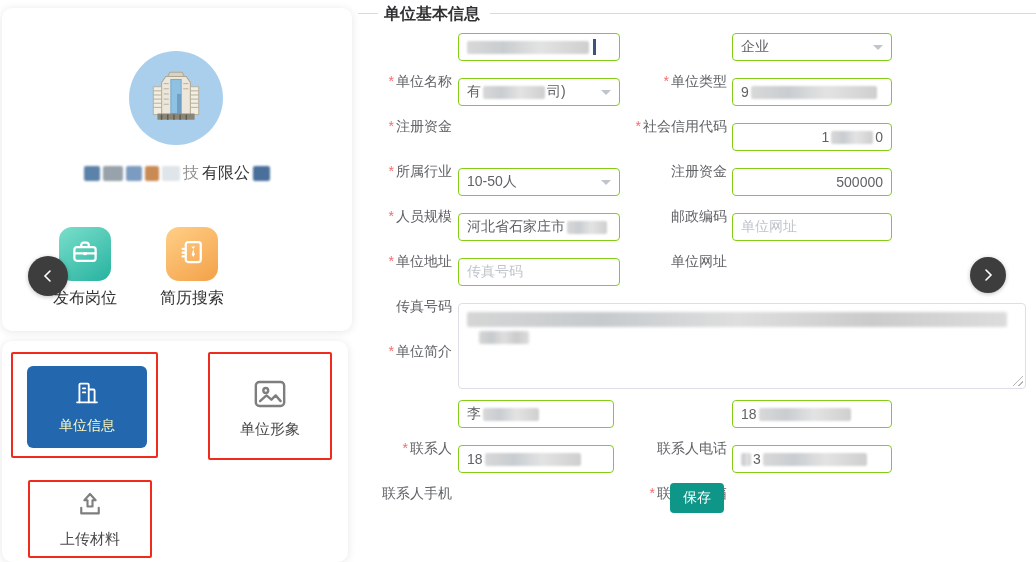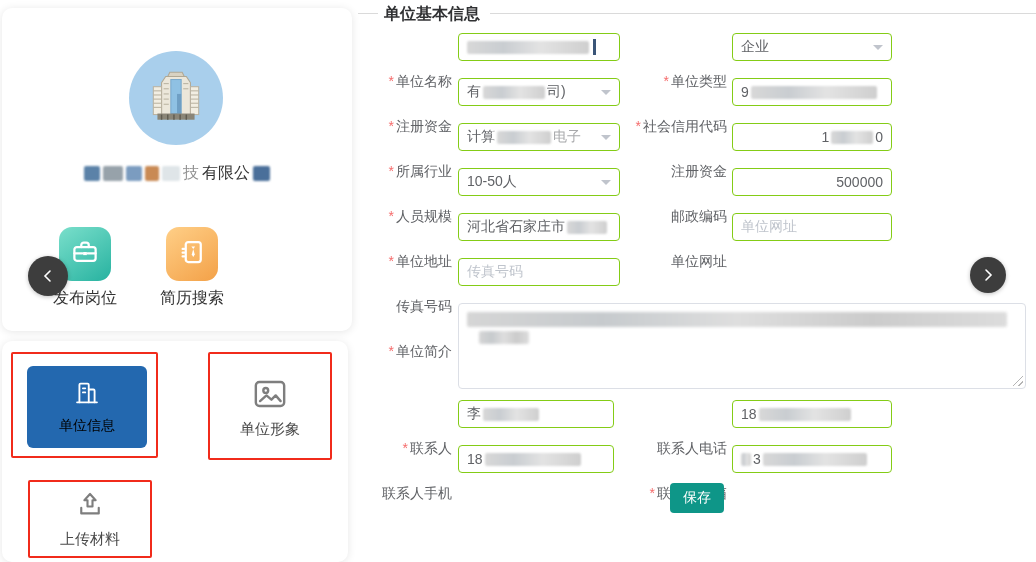--- a/index.html
+++ b/index.html
@@ -26,21 +26,21 @@
   .actlab{position:absolute;width:100px;text-align:center;font-size:16px;color:#333;}
 
   .carbtn{position:absolute;border-radius:50%;background:#3d3d3d;color:#fff;
           display:flex;align-items:center;justify-content:center;z-index:5;
           box-shadow:0 1px 4px rgba(0,0,0,.25);cursor:pointer;}
   .carbtn svg{display:block;}
 
   .redbox{position:absolute;border:2px solid #f12b1b;border-radius:2px;pointer-events:none;}
   .tileblue{position:absolute;left:27px;top:366px;width:120px;height:82px;background:#2368af;
             border-radius:6px;display:flex;flex-direction:column;align-items:center;
-            justify-content:center;gap:7px;color:#000000;font-size:14px;cursor:pointer;}
+            justify-content:center;gap:7px;color:#fef9c3;font-size:14px;cursor:pointer;}
   .tileplain{position:absolute;display:flex;flex-direction:column;align-items:center;
              justify-content:center;gap:8px;color:#4a4a4a;font-size:15px;cursor:pointer;}
 
   
   .legendline{position:absolute;height:1px;background:#dadada;}
   .ftitle{position:absolute;left:384px;top:4px;font-size:16px;font-weight:600;color:#303133;}
 
   .lab{position:absolute;font-size:14px;color:#606266;text-align:right;line-height:15px;
        white-space:nowrap;margin-top:34px;}
   .lab-l{left:358px;width:94px;}
@@ -232,26 +232,20 @@
     <span>司)</span>
     <span class="caret"></span>
   </div>
   <div class="lab lab-r" style="top:85px;"><span class="req">*</span><span>社会信用代码</span></div>
   <div class="ibox in-r" style="top:78px;">
     <span>9</span>
     <span class="mz" style="width:126px;"></span>
   </div>
 
   <div class="lab lab-l" style="top:130px;"><span class="req">*</span><span>所属行业</span></div>
-  <div class="ibox in-l" style="top:123px;">
-    <span>计算</span>
-    <span class="mz" style="width:54px;"></span>
-    <span class="frag-dim">电子</span>
-    <span class="caret"></span>
-  </div>
   <div class="lab lab-r" style="top:130px;"><span>注册资金</span></div>
   <div class="ibox in-r num" style="top:123px;">
     <span>1</span>
     <span class="mz" style="width:42px;"></span>
     <span>0</span>
   </div>
 
   <div class="lab lab-l" style="top:175px;"><span class="req">*</span><span>人员规模</span></div>
   <div class="ibox in-l" style="top:168px;">
     <span>10-50人</span>

